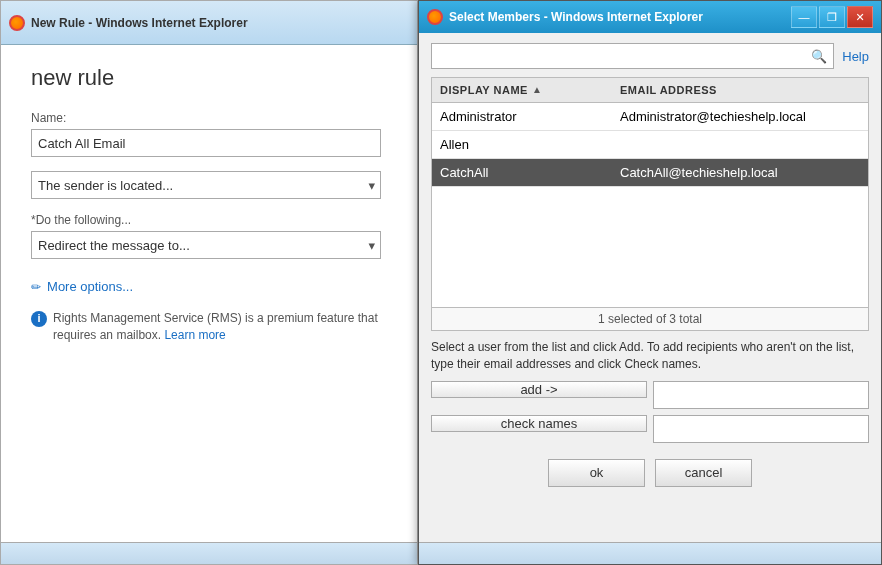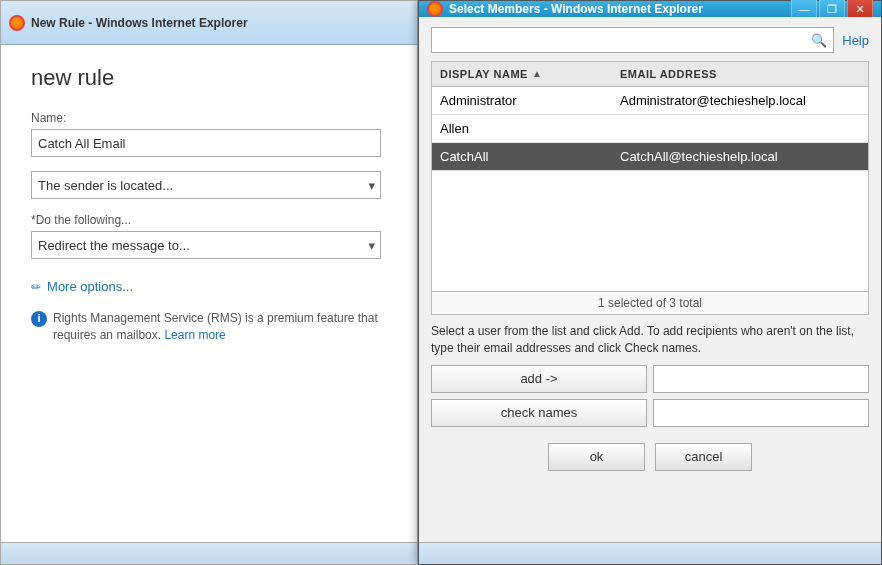--- a/index.html
+++ b/index.html
@@ -170,21 +170,21 @@
       width: 464px;
       height: 565px;
       background: #f0f0f0;
       border: 1px solid #555;
       display: flex;
       flex-direction: column;
       box-shadow: -2px 0 8px rgba(0,0,0,0.3);
     }
 
     .right-titlebar {
-      height: 16px;
+      height: 32px;
       background: linear-gradient(to bottom, #3ab0e4, #1e90c8);
       display: flex;
       align-items: center;
       padding: 0 8px;
       gap: 6px;
     }
 
     .right-titlebar .ie-icon {
       width: 16px;
       height: 16px;
@@ -353,21 +353,21 @@
     }
 
     
     .action-area {
       display: grid;
       grid-template-columns: 1fr 1fr;
       gap: 6px;
     }
 
     .action-btn {
-      height: 28px;
+      height: 17px;
       border: 1px solid #aaa;
       background: linear-gradient(to bottom, #fff, #e8e8e8);
       cursor: pointer;
       font-size: 13px;
       color: #333;
       display: flex;
       align-items: center;
       justify-content: center;
     }
 

